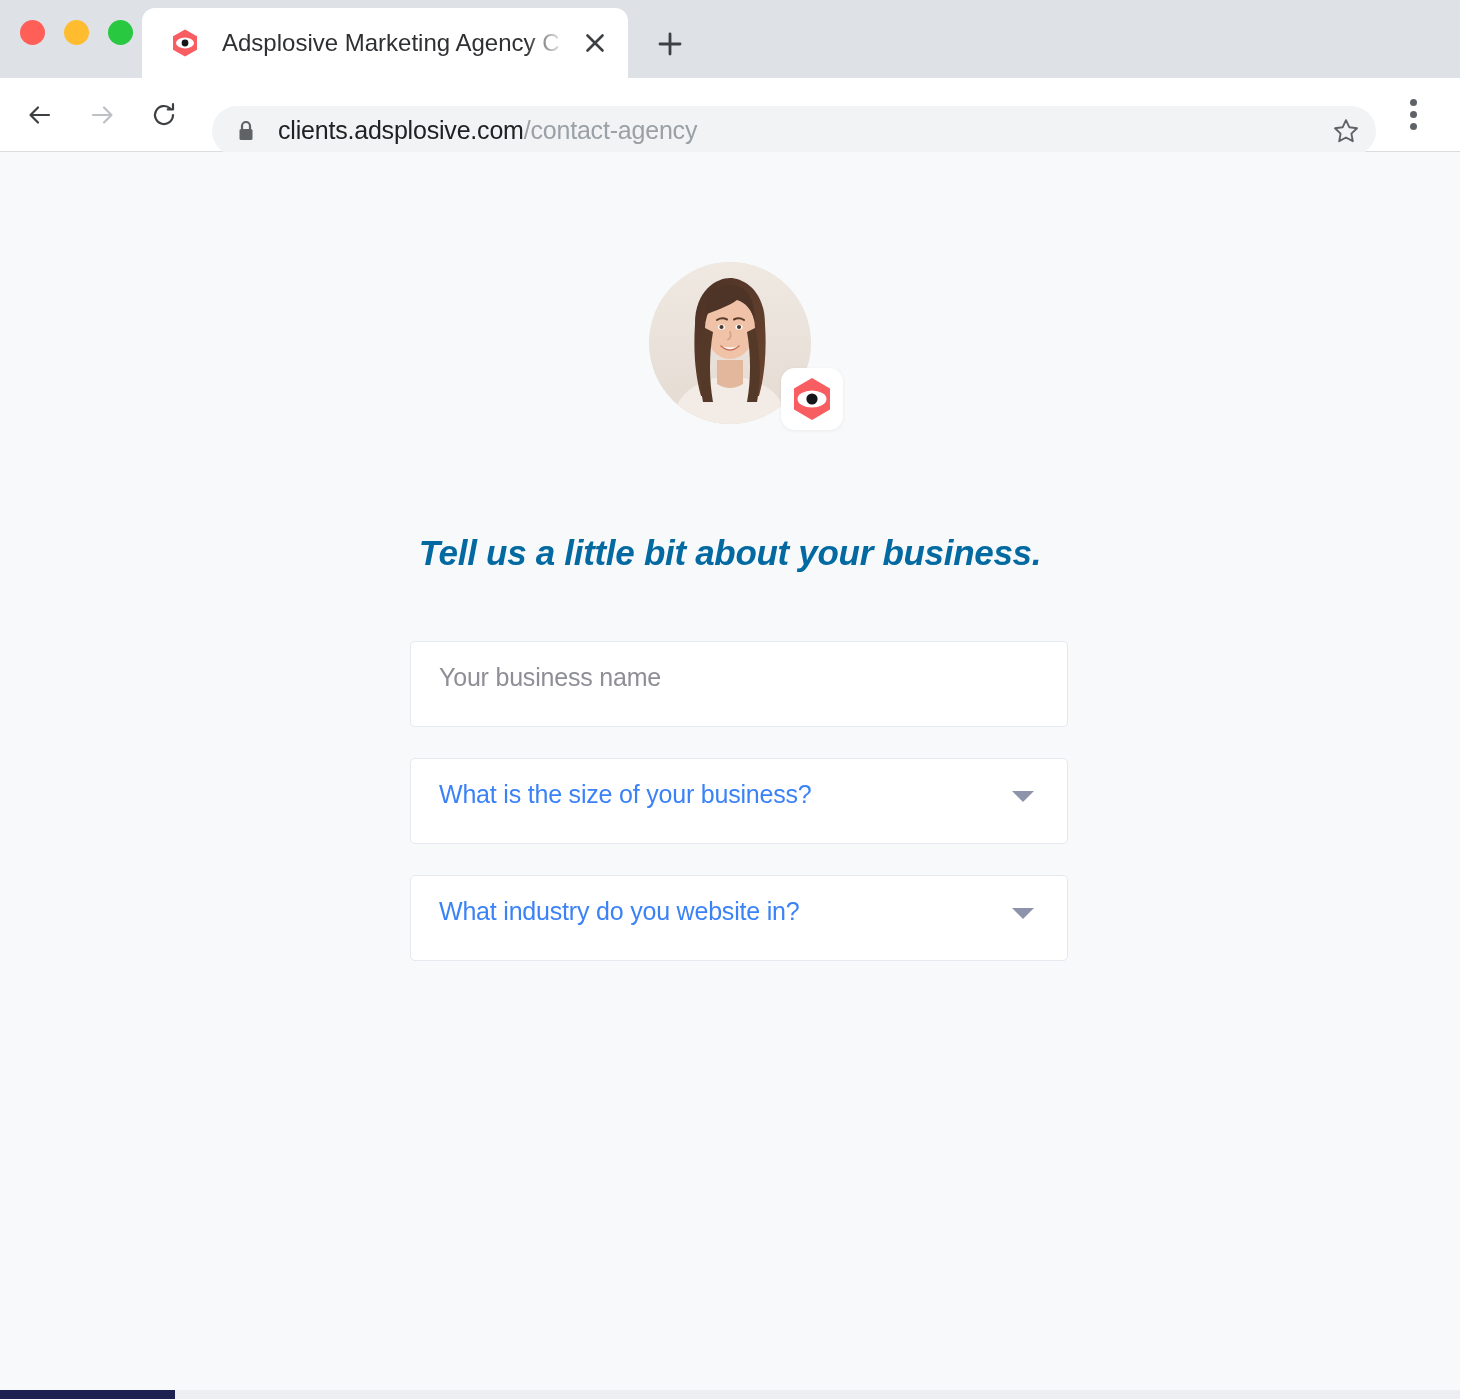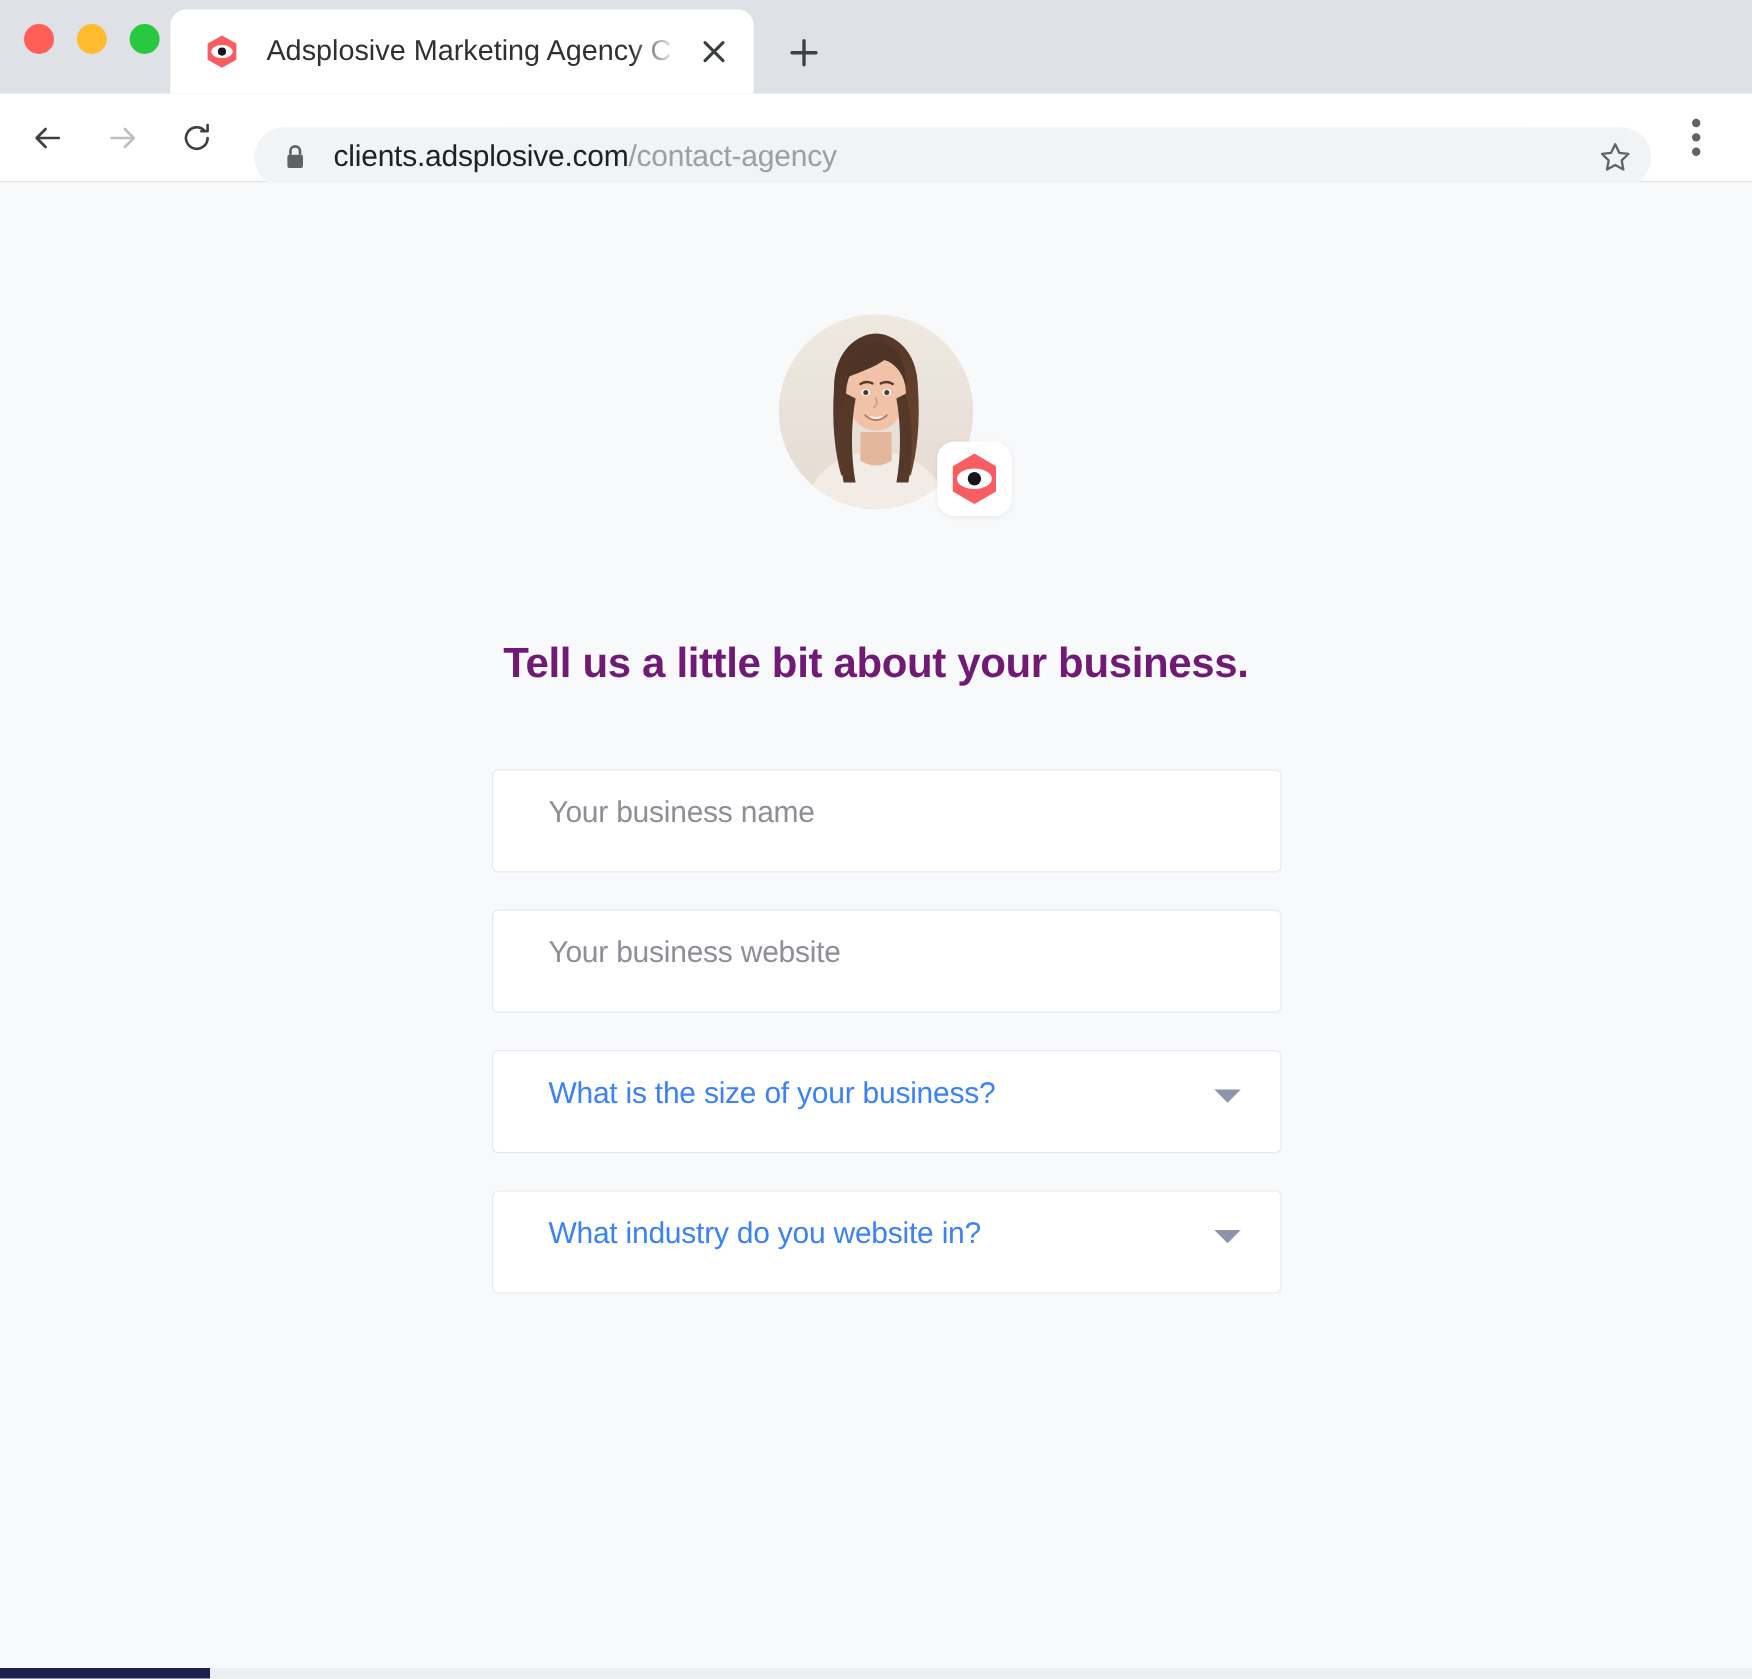--- a/index.html
+++ b/index.html
@@ -213,22 +213,23 @@
   }
   .avatar-badge svg { display: block; }
 
   .headline {
     position: absolute;
     left: 0; right: 0;
     top: 381px;
     text-align: center;
     font-size: 35px;
     font-weight: bold;
-    color: #701a75;
+    color: #0369a1;
     letter-spacing: -0.3px;
+    font-style: italic;
   }
 
   .form {
     position: absolute;
     left: 410px;
     top: 489px;
     width: 658px;
   }
 
   .field {
@@ -244,21 +245,20 @@
     position: relative;
     cursor: text;
   }
   .field-text {
     font-size: 25px;
     color: #8e8e96;
     line-height: 1;
     position: relative;
     top: -7px;
     letter-spacing: -0.2px;
-    margin-left: 18px;
   }
   .field.select { cursor: pointer; }
   .field.select .field-text { color: #3b82f6; }
   .caret {
     position: absolute;
     right: 33px;
     top: 50%;
     margin-top: -10px;
     width: 0; height: 0;
     border-left: 11px solid transparent;
@@ -420,23 +420,20 @@
   </div>
 
   <h1 class="headline">Tell us a little bit about your business.</h1>
 
   <div class="form">
 
     <div class="field">
       <span class="field-text">Your business name</span>
     </div>
 
-    <div class="field">
-      <span class="field-text">Your business website</span>
-    </div>
 
     <div class="field select">
       <span class="field-text">What is the size of your business?</span>
       <span class="caret"></span>
     </div>
 
     <div class="field select">
       <span class="field-text">What industry do you website in?</span>
       <span class="caret"></span>
     </div>

